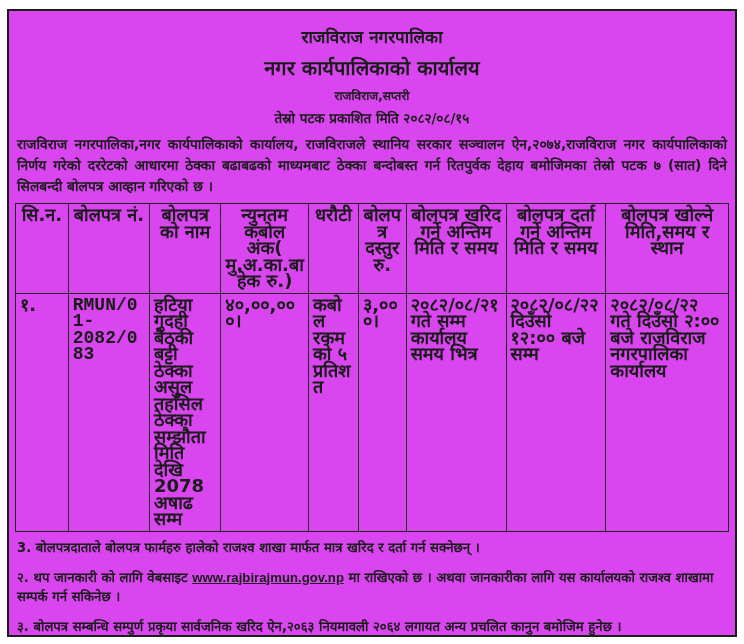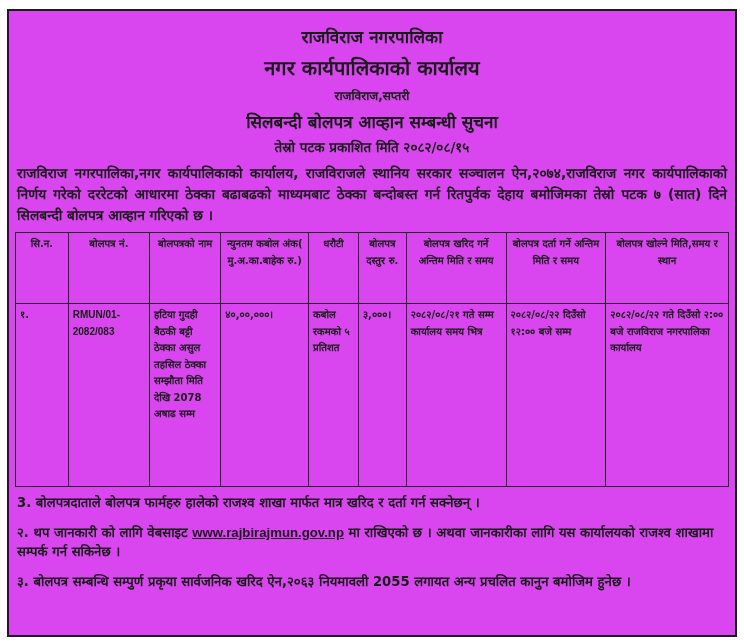--- a/index.html
+++ b/index.html
@@ -35,21 +35,21 @@
   }
   table.tbl{
     width:100%;
     border-collapse:collapse;
     table-layout:fixed;
     margin-top:2px;
   }
   table.tbl th, table.tbl td{
     border:1.6px solid #242424;
     padding:3px 4px;
-    font-size:10px;
+    font-size:18px;
     line-height:16.5px;
     word-wrap:break-word;
     overflow-wrap:break-word;
   }
   table.tbl th{
     font-weight:bold;
     text-align:center;
     vertical-align:top;
     height:64px;
   }
@@ -63,32 +63,31 @@
   .note{
     font-size:13.2px;
     line-height:19px;
     font-weight:600;
     margin-bottom:11px;
   }
   .note .url{
     text-decoration:underline;
     font-family:"Liberation Sans","DejaVu Sans",sans-serif;
   }
-  .mono{font-family:Liberation Sans, sans-serif;}
+  .mono{font-family:Liberation Mono, monospace;}
 </style>
 </head>
 <body>
 
 <div class="page">
 
   <div class="hdr">
     <div class="l1">राजविराज नगरपालिका</div>
     <div class="l2">नगर कार्यपालिकाको कार्यालय</div>
     <div class="l3">राजविराज,सप्तरी</div>
-    <div class="l5">सिलबन्दी बोलपत्र आव्हान सम्बन्धी सुचना</div>
     <div class="l6">तेस्रो पटक प्रकाशित मिति २०८२/०८/१५</div>
   </div>
 
   <div class="intro">राजविराज नगरपालिका,नगर कार्यपालिकाको कार्यालय, राजविराजले स्थानिय सरकार सञ्चालन ऐन,२०७४,राजविराज नगर कार्यपालिकाको निर्णय गरेको दररेटको आधारमा ठेक्का बढाबढको माध्यमबाट ठेक्का बन्दोबस्त गर्न रितपुर्वक देहाय बमोजिमका तेस्रो पटक ७ (सात) दिने सिलबन्दी बोलपत्र आव्हान गरिएको छ ।</div>
 
   <table class="tbl">
     <colgroup>
       <col style="width:7.4%">
         <col style="width:11.4%">
         <col style="width:10.0%">
@@ -123,16 +122,16 @@
         <td>२०८२/०८/२१ गते सम्म कार्यालय समय भित्र</td>
         <td>२०८२/०८/२२ दिउँसो १२:०० बजे सम्म</td>
         <td>२०८२/०८/२२ गते दिउँसो २:०० बजे राजविराज नगरपालिका कार्यालय</td>
       </tr>
     </tbody>
   </table>
 
   <div class="notes">
     <div class="note">3. बोलपत्रदाताले बोलपत्र फार्महरु हालेको राजश्व शाखा मार्फत मात्र खरिद र दर्ता गर्न सक्नेछन् ।</div>
     <div class="note"><span>२. थप जानकारी को लागि वेबसाइट </span><span class="url">www.rajbirajmun.gov.np</span><span> मा राखिएको छ । अथवा जानकारीका लागि यस कार्यालयको राजश्व शाखामा सम्पर्क गर्न सकिनेछ ।</span></div>
-    <div class="note">३. बोलपत्र सम्बन्धि सम्पुर्ण प्रकृया सार्वजनिक खरिद ऐन,२०६३ नियमावली 2055 लगायत अन्य प्रचलित कानुन बमोजिम हुनेछ ।</div>
+    <div class="note">३. बोलपत्र सम्बन्धि सम्पुर्ण प्रकृया सार्वजनिक खरिद ऐन,२०६३ नियमावली २०६४ लगायत अन्य प्रचलित कानुन बमोजिम हुनेछ ।</div>
   </div>
 
 </div>
 
 </body></html>

